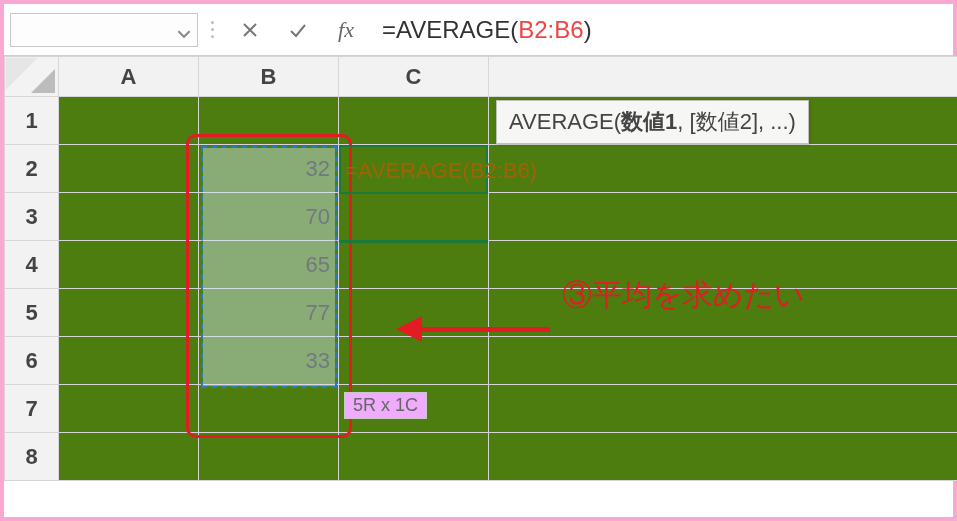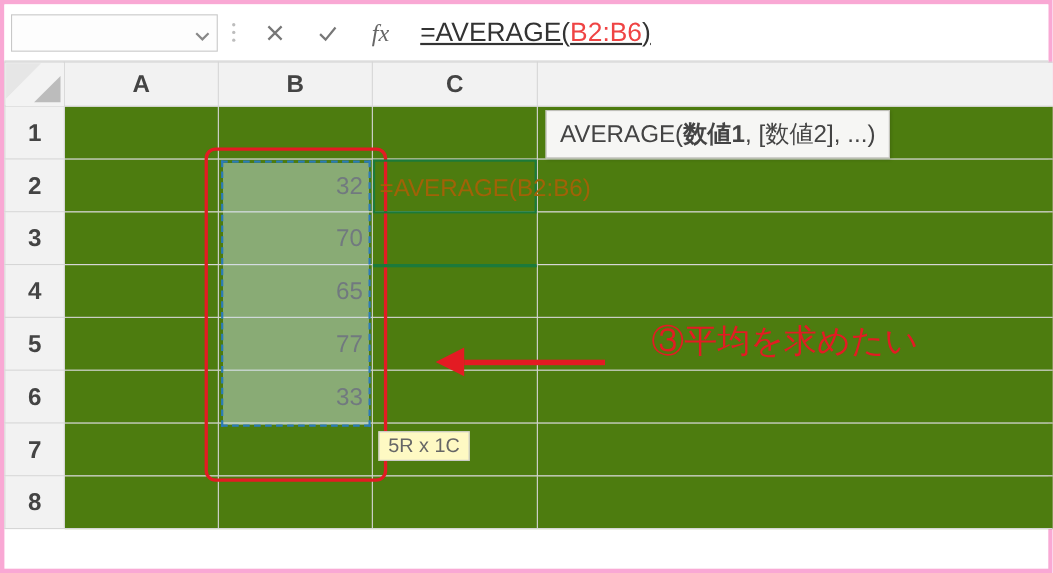--- a/index.html
+++ b/index.html
@@ -49,21 +49,20 @@
     display:flex; align-items:center; justify-content:center;
     color: #8a8a8a;
   }
   .fx-btn svg { width: 20px; height: 20px; }
   .fx-label { font-style: italic; font-family: "Times New Roman", serif; font-size: 22px; color:#666; }
   .formula-input {
     flex: 1; height: 34px; margin-left: 8px;
     display:flex; align-items:center;
     font-size: 24px; color:#333;
     padding-left: 4px;
-    text-decoration: underline;
   }
   .formula-input .paren1 { color:#333; }
   .formula-input .ref { color:#ef4444; }
 
   
   .sheet {
     position: relative;
     width: 100%;
   }
   table.grid {
@@ -157,21 +156,21 @@
     padding: 6px 12px;
     font-size: 22px;
     color:#444;
     box-shadow: 1px 1px 3px rgba(0,0,0,0.15);
     white-space: nowrap;
   }
   .fn-tooltip .bold { font-weight: bold; }
   
   .size-tip {
     position:absolute;
-    background:#fef9c3;
+    background:#f0abfc;
     border:1px solid #c8c8c8;
     font-size:18px; color:#666;
     padding: 2px 8px;
   }
   
   .arrow-line {
     position:absolute;
     height: 5px;
     background:#e31b23;
   }
@@ -323,17 +322,17 @@
   <div class="active-cell-border" style="left:335px; top:141px; width:149px; height:49px;"></div>
   <div class="active-cell-bottom" style="left:335px; top:236px; width:149px;"></div>
 
   <div class="in-cell-formula" style="left:341px; top:154px;">=AVERAGE(B2:B6)</div>
 
   <div class="size-tip" style="left:340px; top:388px;">5R x 1C</div>
 
   <div class="arrow-head" style="left:392px; top:312px;"></div>
   <div class="arrow-line" style="left:418px; top:323px; width:128px;"></div>
 
-  <div class="anno-text" style="left:558px; top:286px;margin-left:30px;">
+  <div class="anno-text" style="left:558px; top:270px;">
     <span class="circled">③平均を求めたい</span><br>
   </div>
 
 </div>
 
 </body></html>

